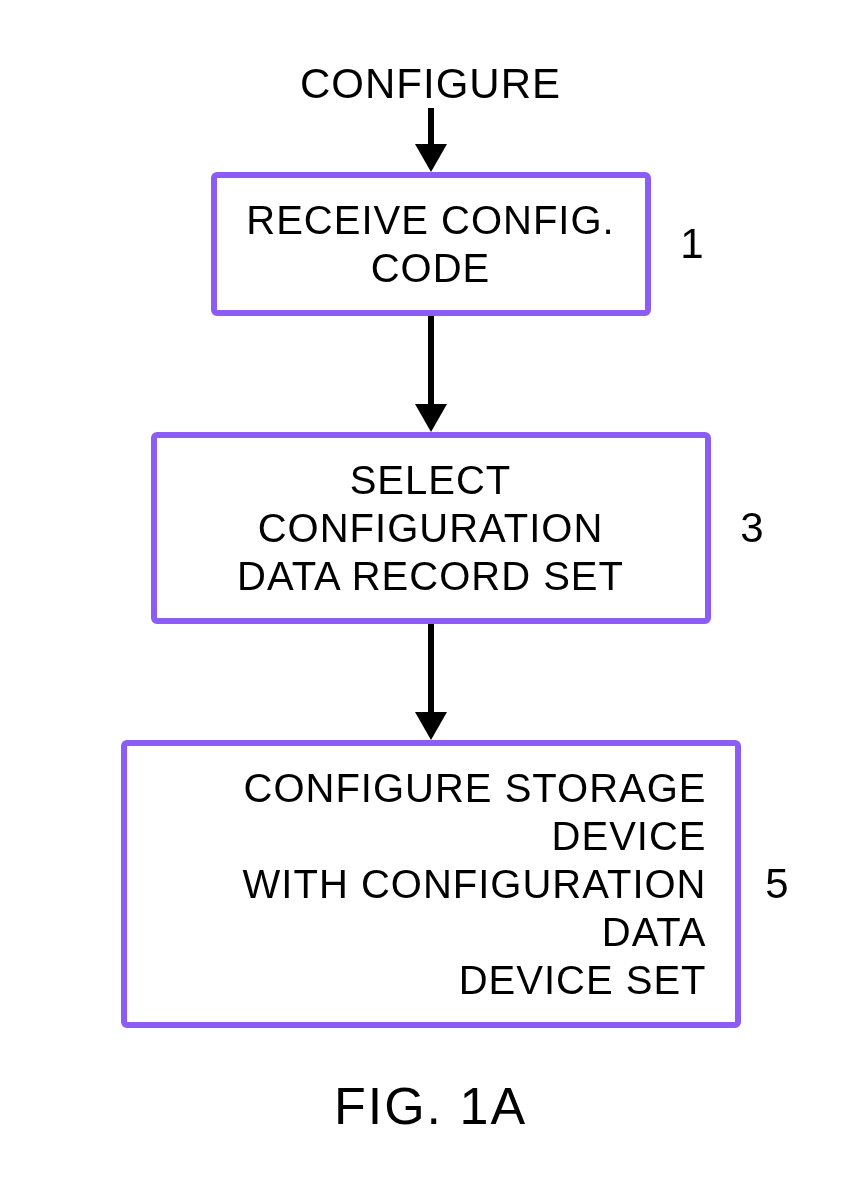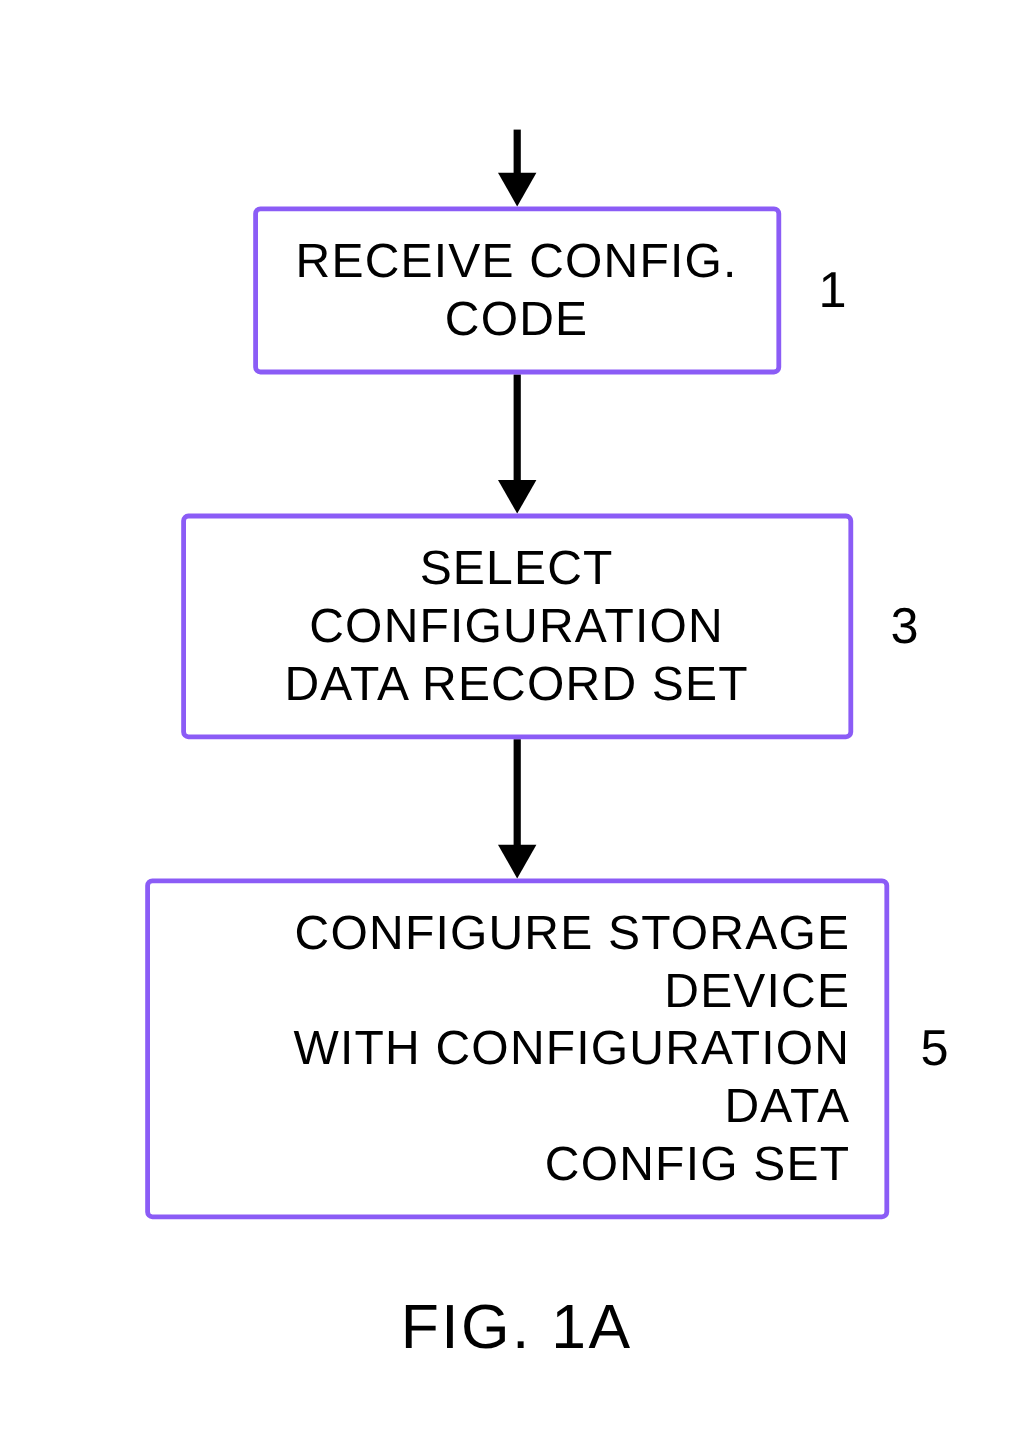--- a/index.html
+++ b/index.html
@@ -24,21 +24,21 @@
       align-items: center;
     }
     .title-text {
       font-size: 42px;
       font-weight: normal;
       text-align: center;
       line-height: 1.15;
       letter-spacing: 1px;
     }
     .box {
-      border: 4px solid #8b5cf6;
+      border: 6px solid #8b5cf6;
       border-radius: 6px;
       padding: 18px 28px;
       text-align: center;
       font-size: 40px;
       line-height: 1.2;
       letter-spacing: 1px;
       position: relative;
     }
     .box1 {
       width: 440px;
@@ -91,21 +91,21 @@
       transform: translateX(-50%);
       font-size: 52px;
       letter-spacing: 2px;
     }
   </style>
 </head>
 <body>
 
 <div class="container">
   <div class="title-text">
-    <br>
+    <span>CONFIGURE</span><br>
   </div>
 
   <div class="arrow">
     <div class="arrow-line" style="height:38px"></div>
     <div class="arrow-head"></div>
   </div>
 
   <div class="box box1">
     <span>RECEIVE CONFIG.</span><br>
     <span>CODE</span>
@@ -126,19 +126,19 @@
   </div>
 
   <div class="arrow">
     <div class="arrow-line" style="height:90px"></div>
     <div class="arrow-head"></div>
   </div>
 
   <div class="box box3">
     <span>CONFIGURE STORAGE DEVICE</span><br>
     <span>WITH CONFIGURATION DATA</span><br>
-    <span>CONFIG SET</span>
+    <span>DEVICE SET</span>
     <span class="tilde"></span>
     <span class="label label3">5</span>
   </div>
 </div>
 
 <div class="fig-label">FIG. 1A</div>
 
 </body></html>

